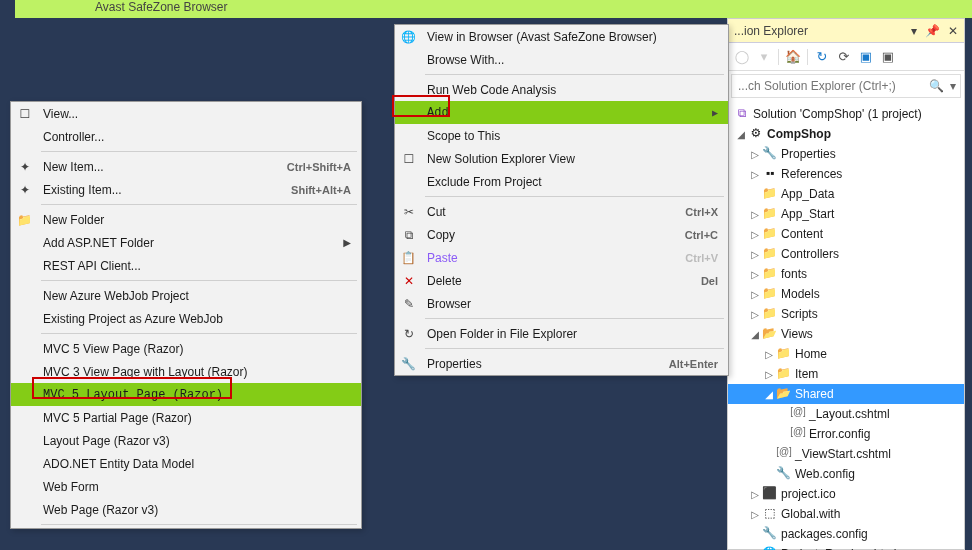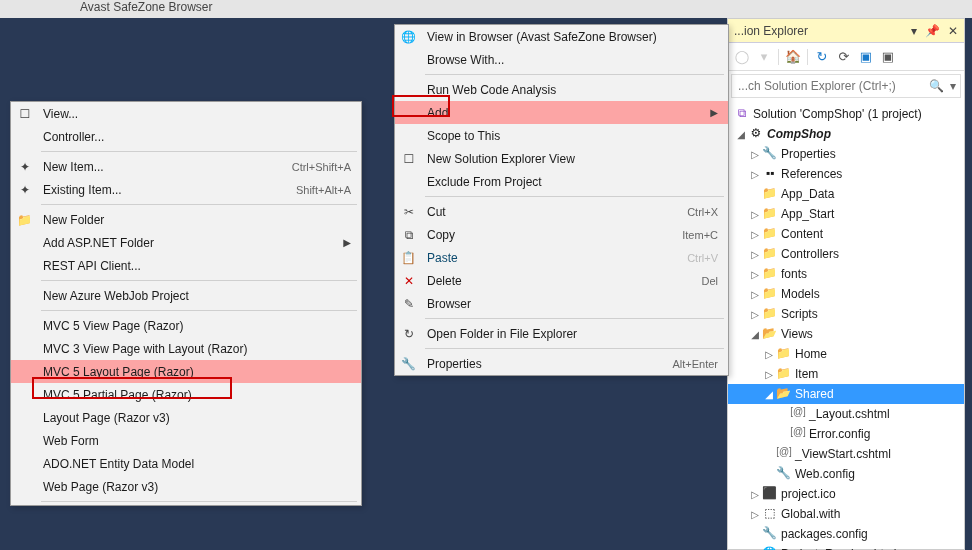--- a/index.html
+++ b/index.html
@@ -1,17 +1,17 @@
 <!DOCTYPE html>
 <html><head>
 <meta charset="utf-8">
 <style>
 * { box-sizing: border-box; margin: 0; padding: 0; }
 body { font-family: 'Segoe UI', Tahoma, sans-serif; font-size: 12px; background: #293955; width: 972px; height: 550px; overflow: hidden; position: relative; color: #1b1b1b; }
-.title-bar { position: absolute; top: 0; left: 0; right: 0; height: 18px; background: #e5e5e5; }
+.title-bar { position: absolute; top: 0; left: 15px; right: 0; height: 18px; background: #bef264; }
 .title-text { position: absolute; left: 80px; top: 0; color: #444; font-size: 12px; }
 .canvas { position: absolute; top: 18px; left: 0; right: 0; bottom: 0; background: #293955; }
 .se-panel { position: absolute; top: 0; right: 7px; width: 238px; bottom: 0; background: #fff; border: 1px solid #ccc; }
 .se-title { background: #fff9c4; height: 24px; display: flex; align-items: center; justify-content: space-between; padding: 0 6px; border-bottom: 1px solid #ccd; }
 .se-title span { color: #444; }
 .se-btns { display: flex; gap: 8px; color: #444; }
 .se-toolbar { height: 28px; display: flex; align-items: center; gap: 6px; padding: 0 6px; border-bottom: 1px solid #ddd; color: #555; }
 .se-toolbar .sep { width: 1px; height: 16px; background: #ddd; }
 .se-toolbar .ico { width: 16px; height: 16px; display: flex; align-items: center; justify-content: center; font-size: 13px; }
 .se-search { height: 24px; border: 1px solid #ddd; margin: 3px; display: flex; align-items: center; }
@@ -21,27 +21,27 @@
 .tree-row { display: flex; align-items: center; height: 20px; padding-left: 6px; white-space: nowrap; }
 .tree-row.sel { background: #3399ff; color: #fff; }
 .tw { display: inline-block; width: 14px; text-align: center; color: #666; font-size: 10px; }
 .ico-small { display: inline-block; width: 16px; height: 16px; margin-right: 3px; text-align: center; }
 .folder { color: #dca857; }
 .folder-open { color: #e0c080; }
 .folder-sel { color: #ffe790; }
 .wrench { color: #444; }
 .csfile { color: #6a6a6a; font-size: 10px; }
 .sln-ico { color: #8d4bc9; }
-.bold { font-weight: 600; font-style: italic; }
+.bold { font-weight: 600; }
 .menu { position: absolute; background: #f2f2f2; border: 1px solid #9a9a9a; box-shadow: 2px 2px 6px rgba(0,0,0,.2); }
 .menu-row { display: flex; align-items: center; height: 23px; padding: 0 10px 0 0; cursor: default; }
-.menu-row.hi { background: #fca5a5; }
+.menu-row.hi { background: #84cc16; font-family: Liberation Mono, monospace; }
 .menu-icon { width: 28px; display: flex; align-items: center; justify-content: center; color: #444; flex-shrink: 0; }
 .menu-text { flex: 1; padding-left: 4px; }
-.menu-short { color: #666; padding-left: 20px; font-size: 11px; }
+.menu-short { color: #666; padding-left: 20px; font-size: 11px; font-weight: bold; }
 .menu-arrow { color: #444; padding-left: 10px; font-size: 10px; }
 .menu-sep { height: 1px; background: #cfcfcf; margin: 3px 4px 3px 30px; }
 .red-box { position: absolute; border: 2px solid #cc0000; pointer-events: none; }
 </style>
 </head>
 <body>
 
 <div class="title-bar">
   <span class="title-text">Avast SafeZone Browser</span>
 </div>
@@ -218,25 +218,25 @@
     </div>
     <div class="menu-sep"></div>
     <div class="menu-row">
       <span class="menu-icon">✂</span>
       <span class="menu-text">Cut</span>
       <span class="menu-short">Ctrl+X</span>
     </div>
     <div class="menu-row">
       <span class="menu-icon">⧉</span>
       <span class="menu-text">Copy</span>
-      <span class="menu-short">Item+C</span>
+      <span class="menu-short">Ctrl+C</span>
     </div>
     <div class="menu-row">
       <span class="menu-icon">📋</span>
-      <span class="menu-text" style="color: #0c4a6e;">Paste</span>
+      <span class="menu-text" style="color: #8b5cf6;">Paste</span>
       <span class="menu-short" style="color: rgb(187, 187, 187);">Ctrl+V</span>
     </div>
     <div class="menu-row">
       <span class="menu-icon" style="color: rgb(204, 0, 0);">✕</span>
       <span class="menu-text">Delete</span>
       <span class="menu-short">Del</span>
     </div>
     <div class="menu-row">
       <span class="menu-icon">✎</span>
       <span class="menu-text">Browser</span>
@@ -286,20 +286,24 @@
     </div>
     <div class="menu-row">
       <span class="menu-icon"></span>
       <span class="menu-text">REST API Client...</span>
     </div>
     <div class="menu-sep"></div>
     <div class="menu-row">
       <span class="menu-icon"></span>
       <span class="menu-text">New Azure WebJob Project</span>
     </div>
+    <div class="menu-row">
+      <span class="menu-icon"></span>
+      <span class="menu-text">Existing Project as Azure WebJob</span>
+    </div>
     <div class="menu-sep"></div>
     <div class="menu-row">
       <span class="menu-icon"></span>
       <span class="menu-text">MVC 5 View Page (Razor)</span>
     </div>
     <div class="menu-row">
       <span class="menu-icon"></span>
       <span class="menu-text">MVC 3 View Page with Layout (Razor)</span>
     </div>
     <div class="menu-row hi">
@@ -309,25 +313,25 @@
     <div class="menu-row">
       <span class="menu-icon"></span>
       <span class="menu-text">MVC 5 Partial Page (Razor)</span>
     </div>
     <div class="menu-row">
       <span class="menu-icon"></span>
       <span class="menu-text">Layout Page (Razor v3)</span>
     </div>
     <div class="menu-row">
       <span class="menu-icon"></span>
+      <span class="menu-text">ADO.NET Entity Data Model</span>
+    </div>
+    <div class="menu-row">
+      <span class="menu-icon"></span>
       <span class="menu-text">Web Form</span>
-    </div>
-    <div class="menu-row">
-      <span class="menu-icon"></span>
-      <span class="menu-text">ADO.NET Entity Data Model</span>
     </div>
     <div class="menu-row">
       <span class="menu-icon"></span>
       <span class="menu-text">Web Page (Razor v3)</span>
     </div>
     <div class="menu-sep"></div>
   </div>
 
 <div class="red-box" style="left:392px; top:95px; width:58px; height:22px"></div>
 <div class="red-box" style="left:32px; top:377px; width:200px; height:22px"></div>

